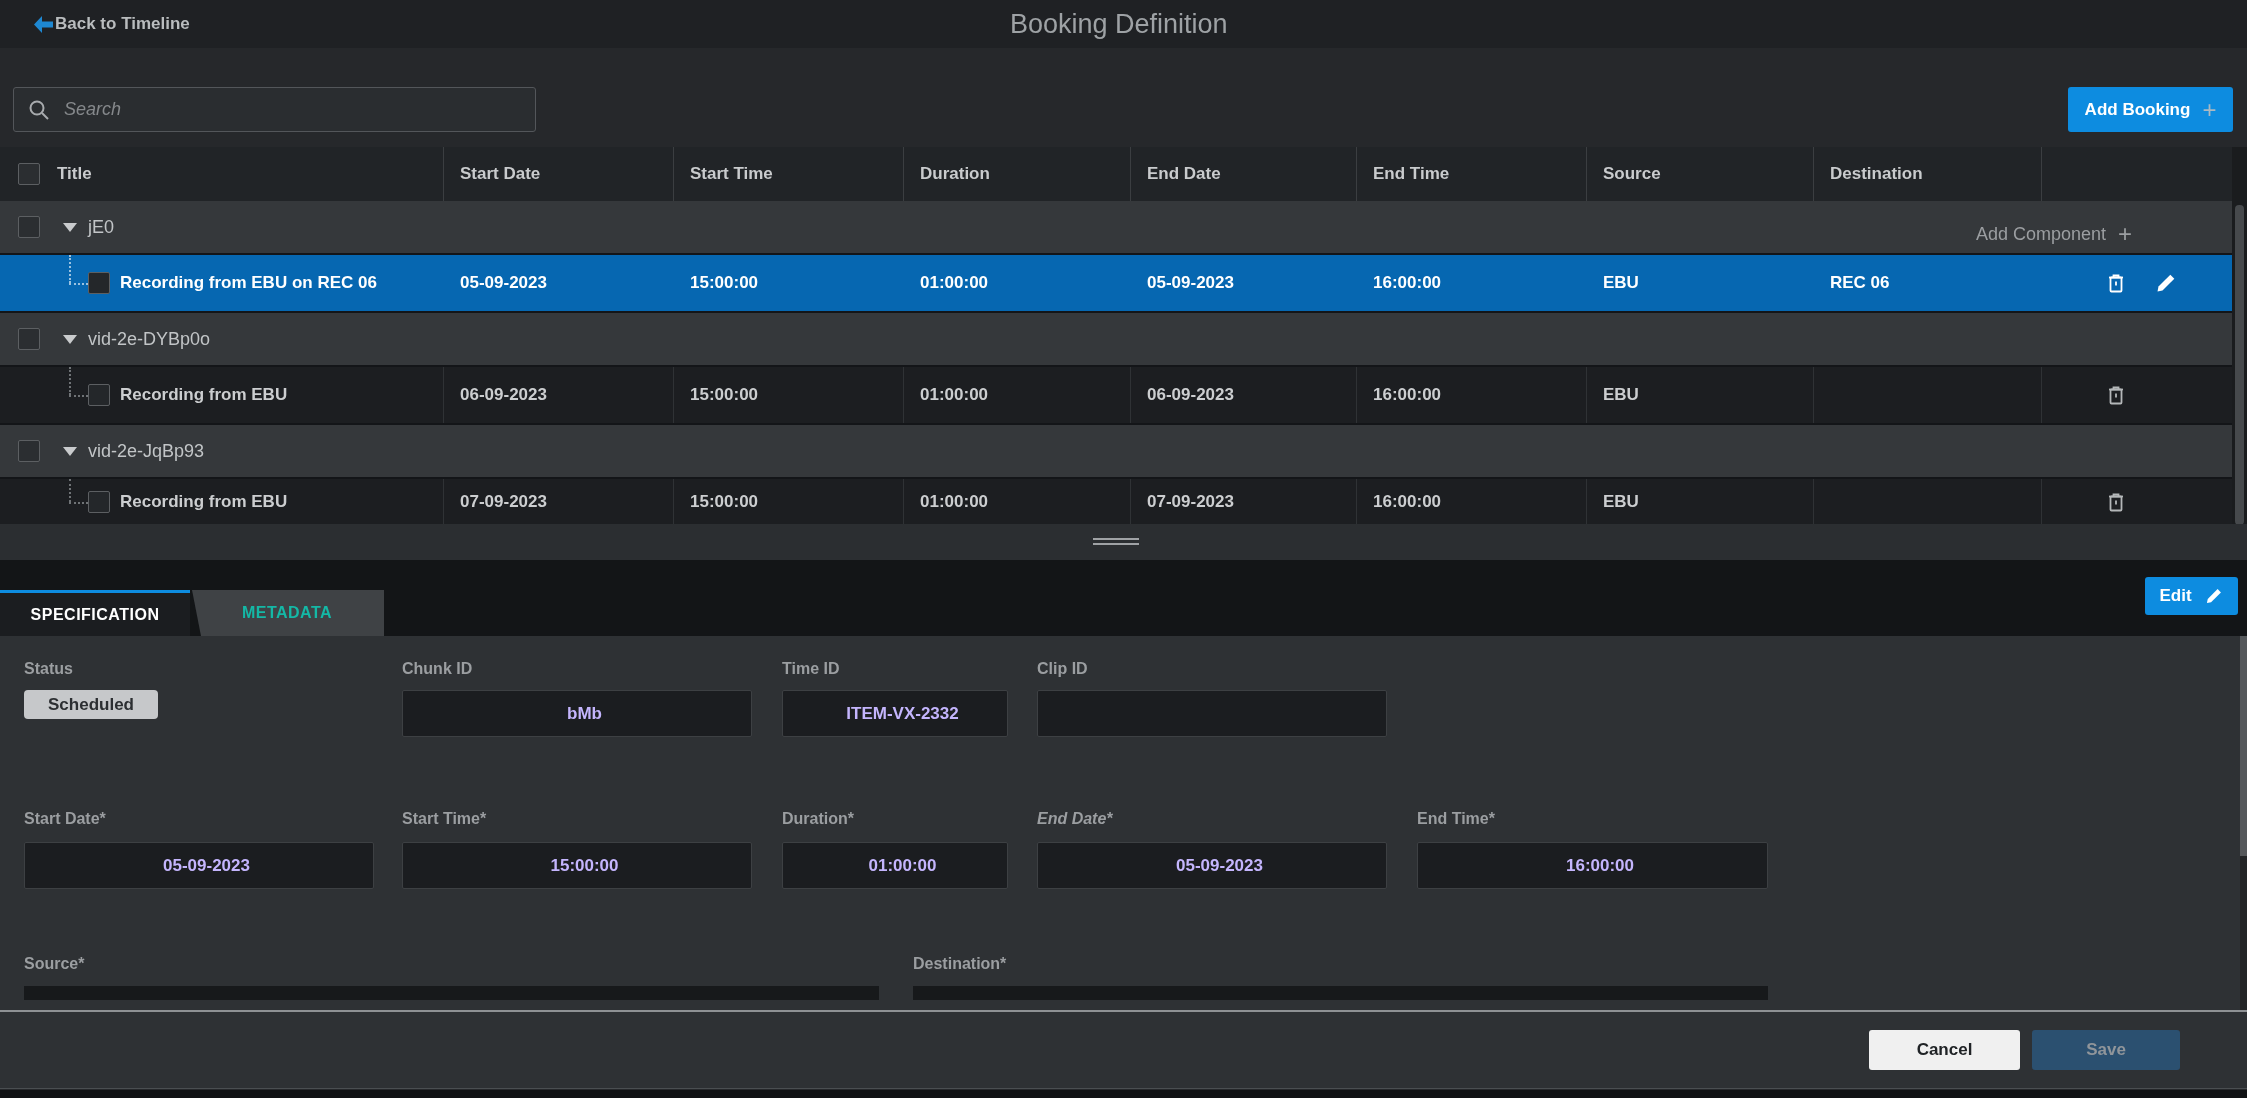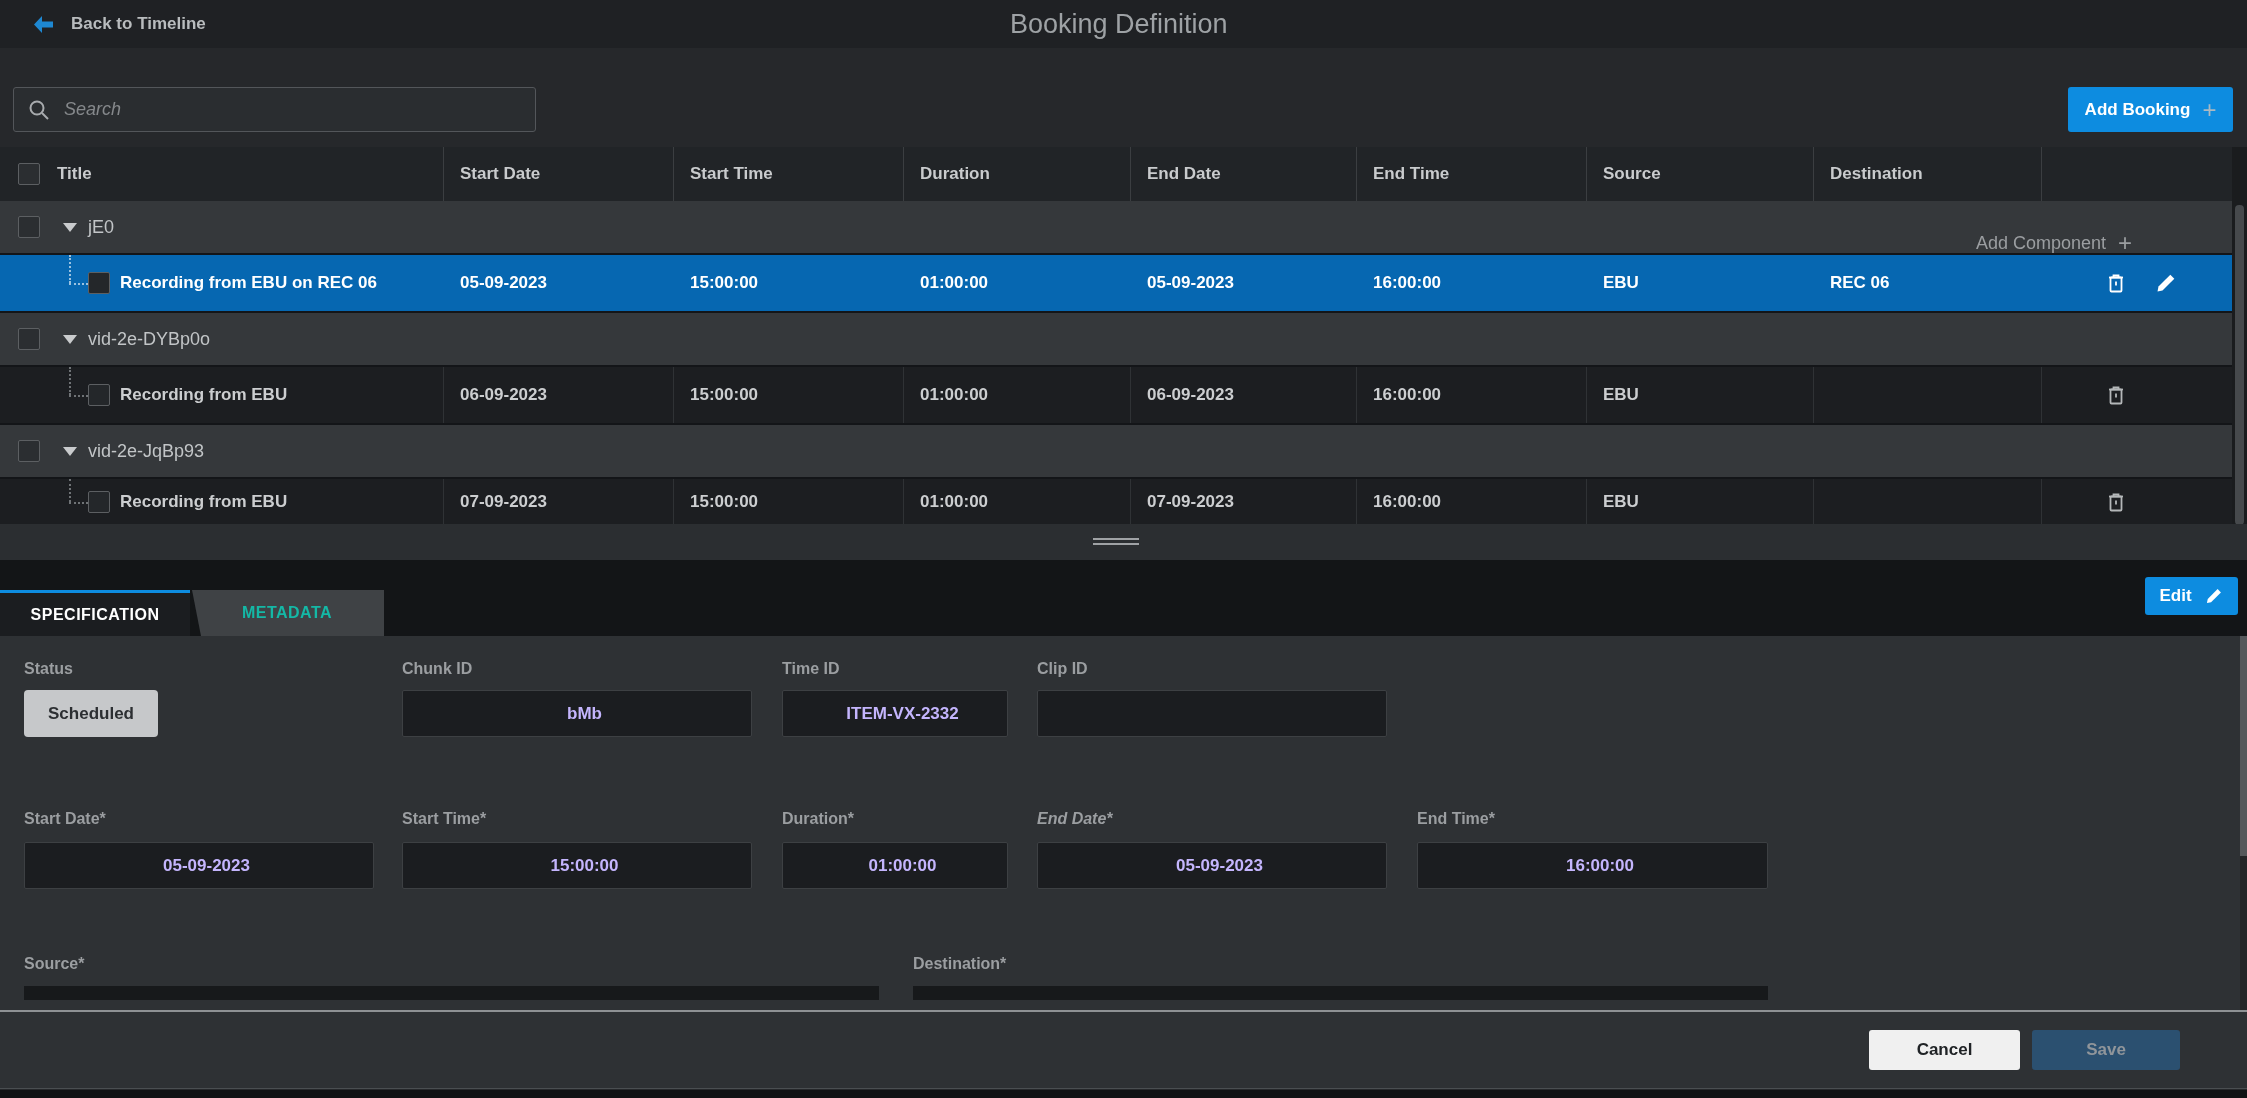--- a/index.html
+++ b/index.html
@@ -1,21 +1,21 @@
 <!DOCTYPE html>
 <html><head>
 <meta charset="utf-8">
 <style>
   html,body{margin:0;padding:0;background:#101214;}
   *{box-sizing:border-box;font-family:"Liberation Sans",sans-serif;}
   #app{position:relative;width:2247px;height:1098px;background:#26282b;overflow:hidden;}
 
   
   .topbar{position:absolute;left:0;top:0;width:2247px;height:48px;background:#1f2124;}
-  .back{position:absolute;left:34px;top:0;height:48px;display:flex;align-items:center;gap:18px;cursor:pointer;}
+  .back{position:absolute;left:34px;top:0;height:48px;display:flex;align-items:center;gap:2px;cursor:pointer;}
   .back-label{color:#b9bcbe;font-size:17px;font-weight:700;}
   .toggle{position:absolute;left:700px;top:8px;height:37px;width:276px;background:#46494c;border-radius:19px;display:flex;}
   .toggle-seg{height:37px;display:flex;align-items:center;justify-content:center;font-size:17px;font-weight:700;color:#fff;}
   .toggle-def{width:132px;}
   .toggle-comp{width:144px;background:#0d8ce0;border-radius:19px;}
   .page-title{position:absolute;left:1010px;top:0;height:48px;display:flex;align-items:center;color:#9ea2a5;font-size:27px;}
 
   
   .toolbar{position:absolute;left:0;top:48px;width:2074px;height:99px;background:#26282b;}
   .searchbox{position:absolute;left:13px;top:39px;width:523px;height:45px;background:#2a2d30;border:1px solid #53565a;border-radius:3px;display:flex;align-items:center;padding-left:14px;gap:14px;}
@@ -30,21 +30,21 @@
   .th:first-child{border-left:none;padding-left:57px;position:relative;}
   .checkbox{width:22px;height:22px;background:#2b2e31;border:1px solid #5c5f62;border-radius:2px;}
   .cb-abs{position:absolute;left:18px;top:50%;margin-top:-11px;}
 
   .row{position:absolute;left:0;width:2232px;}
   .row-group{background:#35383b;}
   .row-comp{background:#1c1e21;display:grid;grid-template-columns:443px 230px 230px 227px 226px 230px 227px 228px 191px;}
   .row-comp.selected{background:#0667b1;}
   .caret{position:absolute;left:63px;top:50%;margin-top:-4px;width:0;height:0;border-left:7px solid transparent;border-right:7px solid transparent;border-top:9px solid #c9cbcd;}
   .group-label{position:absolute;left:88px;top:0;height:100%;display:flex;align-items:center;color:#c2c5c7;font-size:18px;}
-  .add-component{position:absolute;right:100px;top:16px;height:100%;display:flex;align-items:center;gap:12px;color:#9b9ea1;font-size:18px;cursor:pointer;}
+  .add-component{position:absolute;right:100px;top:7px;height:100%;display:flex;align-items:center;gap:12px;color:#9b9ea1;font-size:18px;cursor:pointer;}
   .add-component .plus{color:#9b9ea1;}
   .cell{color:#ccced0;font-size:17px;font-weight:600;line-height:54px;padding-left:16px;border-left:1px solid #2f3235;white-space:nowrap;overflow:hidden;}
   .row-comp .cell:first-child{border-left:none;}
   .selected .cell{color:#fff;border-left-color:transparent;}
   .title-cell{position:relative;padding-left:120px;}
   .selected .title-cell{font-weight:700;}
   .tree-v{position:absolute;left:69px;top:0;height:50%;border-left:2px dotted #6f7376;}
   .tree-h{position:absolute;left:69px;top:50%;width:19px;border-top:2px dotted #6f7376;}
   .selected .tree-v,.selected .tree-h{border-color:rgba(255,255,255,.6);}
   .row-cb{position:absolute;left:88px;top:50%;margin-top:-11px;background:#24272a;border-color:#5c5f62;}
@@ -67,21 +67,21 @@
   
   .tabbar{position:absolute;left:0;top:560px;width:2247px;height:76px;background:#131517;}
   .tab-spec{position:absolute;left:0;top:30px;width:190px;height:46px;background:#1b1d20;border-top:3px solid #0d8ce0;color:#fff;font-size:16px;font-weight:700;letter-spacing:.5px;display:flex;align-items:center;justify-content:center;cursor:pointer;}
   .tab-meta{position:absolute;left:190px;top:30px;width:194px;height:46px;background:#3f4245;color:#14b8a6;font-size:16px;font-weight:700;letter-spacing:.5px;display:flex;align-items:center;justify-content:center;clip-path:polygon(2px 0,100% 0,100% 100%,11px 100%);cursor:pointer;}
   .edit-btn{position:absolute;left:2145px;top:17px;width:93px;height:38px;font-size:17px;}
 
   
   .panel{position:absolute;left:0;top:636px;width:2247px;height:374px;background:#2e3134;overflow:hidden;}
   .flabel{position:absolute;color:#9b9ea1;font-size:16px;font-weight:700;white-space:nowrap;}
   .finput{position:absolute;height:47px;background:#1b1d20;border:1px solid #3d4043;border-radius:2px;color:#c4b5fd;font-size:17px;font-weight:600;line-height:45px;padding-left:15px;white-space:nowrap;overflow:hidden;text-align:center;}
-  .badge{position:absolute;left:24px;top:54px;width:134px;height:47px;background:#c6c8ca;border-radius:4px;color:#2c2f32;font-size:17px;font-weight:700;display:flex;align-items:center;justify-content:center;}
+  .badge{position:absolute;left:24px;top:54px;width:134px;height:29px;background:#c6c8ca;border-radius:4px;color:#2c2f32;font-size:17px;font-weight:700;display:flex;align-items:center;justify-content:center;}
   .strip{position:absolute;height:14px;background:#17191b;}
   .pscroll{position:absolute;left:2240px;top:0;width:7px;height:374px;background:#232527;}
   .pscroll-thumb{position:absolute;left:0;top:0;width:7px;height:220px;background:#55585b;}
 
   
   .divider{position:absolute;left:0;top:1010px;width:2247px;height:2px;background:#8e9194;}
   .footer{position:absolute;left:0;top:1012px;width:2247px;height:77px;background:#2e3134;border-bottom:1px solid #4a4e51;}
   .btn-cancel{position:absolute;left:1869px;top:18px;width:151px;height:40px;background:#f0f0f0;border-radius:3px;color:#202326;font-size:17px;font-weight:700;display:flex;align-items:center;justify-content:center;cursor:pointer;}
   .btn-save{position:absolute;left:2032px;top:18px;width:148px;height:40px;background:#2b5070;border-radius:3px;color:#90959a;font-size:17px;font-weight:700;display:flex;align-items:center;justify-content:center;}
   .bottom-strip{position:absolute;left:0;top:1090px;width:2247px;height:8px;background:#101214;}

